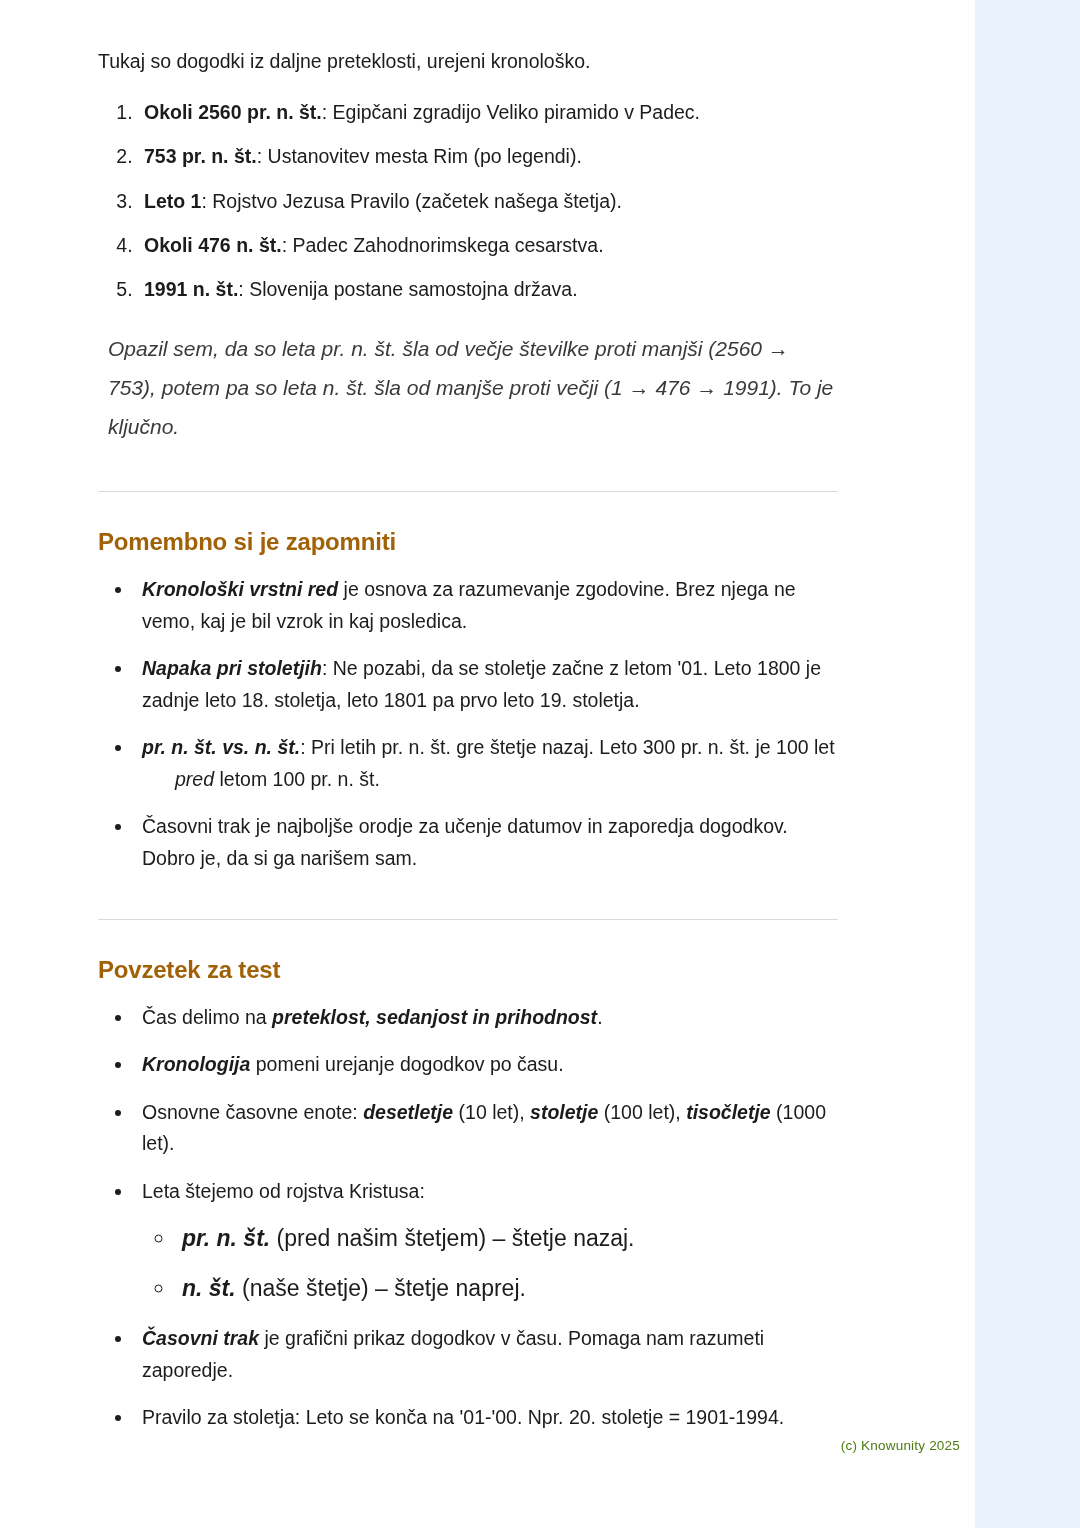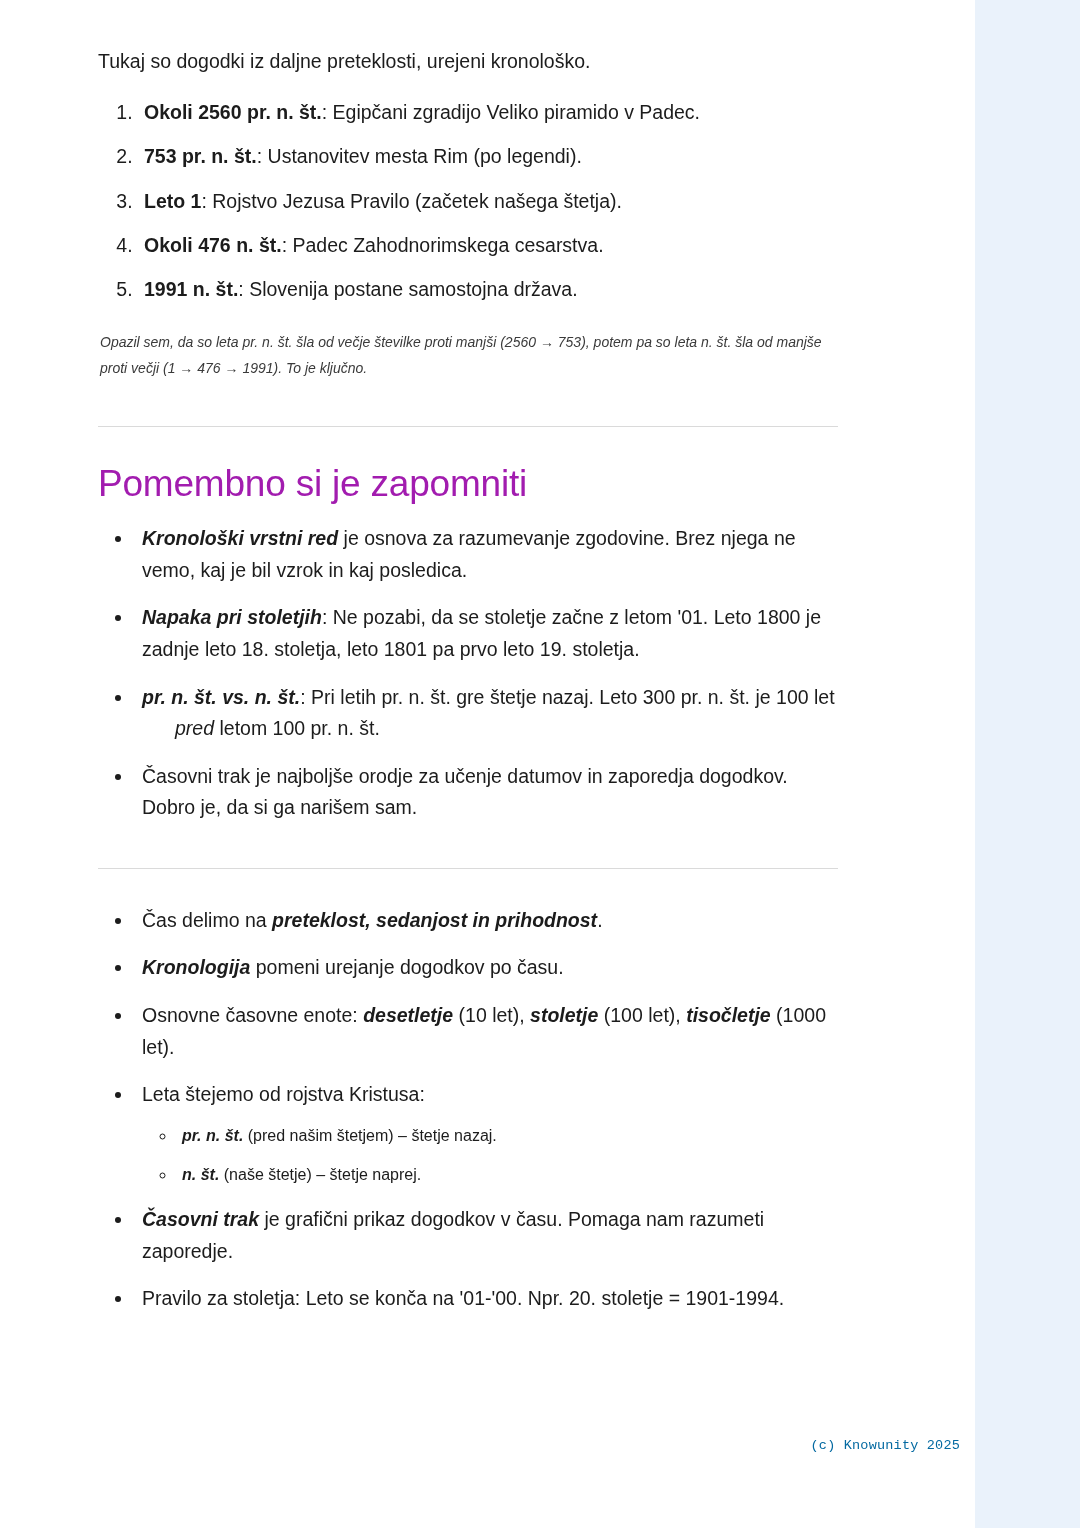--- a/index.html
+++ b/index.html
@@ -54,37 +54,37 @@
     font-size: 19.5px;
     line-height: 1.5;
   }
   ol.events li {
     margin-bottom: 15px;
     padding-left: 6px;
   }
   ol.events li b { font-weight: 700; }
 
   p.note {
-    font-size: 14px;
+    font-size: 21px;
     line-height: 1.85;
     font-style: italic;
     color: #3a3a3a;
-    margin: 14px 0 0 2px;
+    margin: 14px 0 0 10px;
   }
 
   hr.sep {
     border: none;
     border-top: 1px solid #dadada;
     margin: 44px 0 36px 0;
   }
 
   h2.section {
-    color: #a21caf;
-    font-size: 37px;
-    font-weight: 400;
+    color: #a16207;
+    font-size: 24px;
+    font-weight: 700;
     margin: 0 0 18px 0;
     letter-spacing: -0.2px;
   }
 
   ul.bullets {
     margin: 0;
     padding-left: 36px;
     font-size: 19.5px;
     line-height: 1.62;
     list-style: disc;
@@ -93,36 +93,35 @@
     margin-bottom: 16px;
     padding-left: 8px;
   }
   ul.bullets b { font-weight: 700; font-style: italic; }
   ul.bullets i { font-style: italic; margin-left: 33px; }
 
   ul.sub {
     margin: 12px 0 4px 0;
     padding-left: 34px;
     list-style: circle;
-    font-size: 16px;
+    font-size: 23px;
     line-height: 1.6;
   }
   ul.sub > li {
     margin-bottom: 14px;
     padding-left: 6px;
   }
 
   .footer {
     position: absolute;
     right: 120px;
     top: 1438px;
     font-size: 13.5px;
-    color: #0369a1;
+    color: #4d7c0f;
     letter-spacing: 0.2px;
-    font-family: Liberation Mono, monospace;
   }
 </style>
 </head>
 <body>
 
 <div class="page">
 
   <div class="right-strip"></div>
   <div class="right-strip-inner"></div>
 
@@ -163,20 +162,21 @@
       <li>
         <b>pr. n. št. vs. n. št.</b><span>: Pri letih pr. n. št. gre štetje nazaj. Leto 300 pr. n. št. je 100 let </span><i>pred</i><span> letom 100 pr. n. št.</span>
       </li>
       <li>
         <span>Časovni trak je najboljše orodje za učenje datumov in zaporedja dogodkov. Dobro je, da si ga narišem sam.</span>
       </li>
     </ul>
 
     <hr class="sep">
 
+    <h2 class="section">Povzetek za test</h2>
     <ul class="bullets">
       <li>
         <span>Čas delimo na </span><b>preteklost, sedanjost in prihodnost</b><span>.</span>
       </li>
       <li>
         <b>Kronologija</b><span> pomeni urejanje dogodkov po času.</span>
       </li>
       <li>
         <span>Osnovne časovne enote: </span><b>desetletje</b><span> (10 let), </span><b>stoletje</b><span> (100 let), </span><b>tisočletje</b><span> (1000 let).</span>
       </li>

